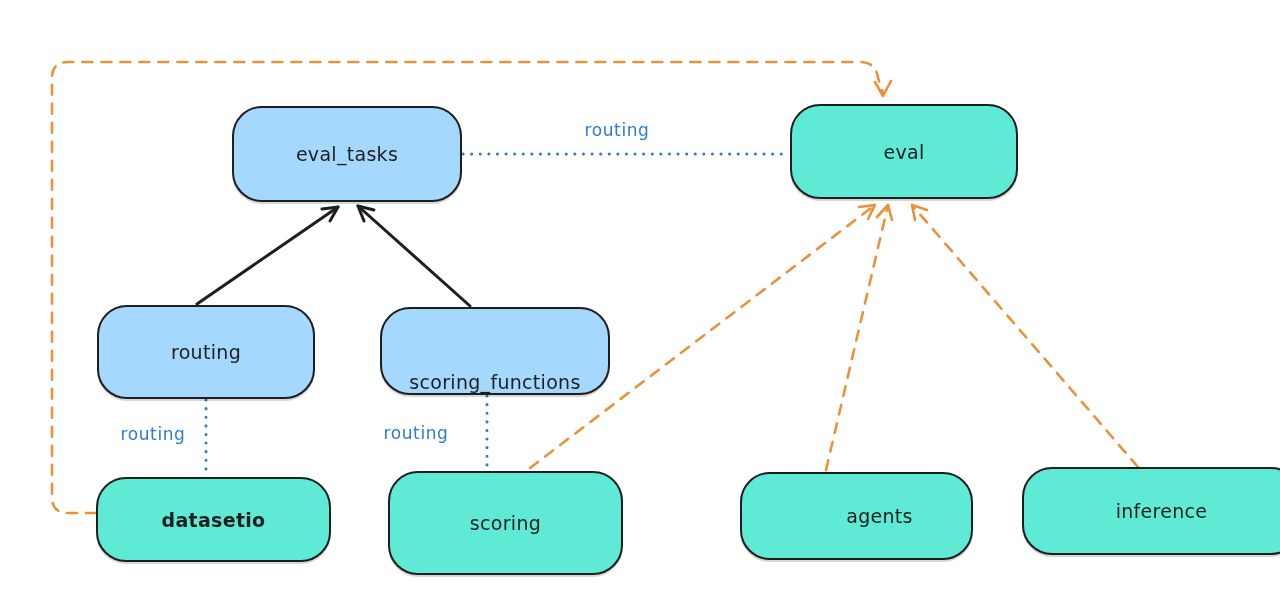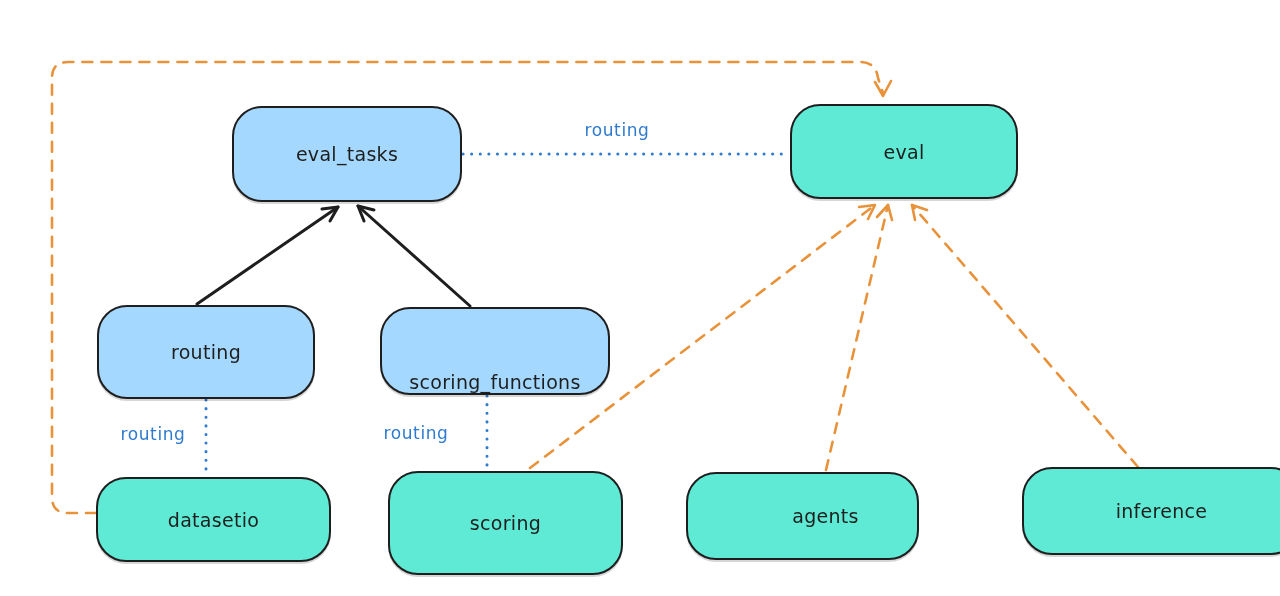--- a/index.html
+++ b/index.html
@@ -96,29 +96,29 @@
   </div>
 
   <div class="node blue" style="left:97px; top:305px; width:218px; height:94px;">
     <span class="node-label">routing</span>
   </div>
 
   <div class="node blue" style="left:380px; top:307px; width:230px; height:88px;align-items:flex-end;">
     <span class="node-label">scoring_functions</span>
   </div>
 
-  <div class="node green" style="left:96px; top:477px; width:235px; height:85px;">
+  <div class="node green" style="left:96px; top:477px; width:235px; height:85px;font-weight:bold;">
     <span class="node-label">datasetio</span>
   </div>
 
   <div class="node green" style="left:388px; top:471px; width:235px; height:104px;">
     <span class="node-label">scoring</span>
   </div>
 
-  <div class="node green" style="left:686px; top:472px; width:233px; height:88px;padding-left:46px;">
+  <div class="node green" style="left:740px; top:472px; width:233px; height:88px;padding-left:46px;">
     <span class="node-label">agents</span>
   </div>
 
   <div class="node green" style="left:1022px; top:467px; width:279px; height:88px;">
     <span class="node-label">inference</span>
   </div>
 
   <div class="edge-label" style="left:617px; top:120px;">routing</div>
 
   <div class="edge-label" style="left:153px; top:424px;">routing</div>

